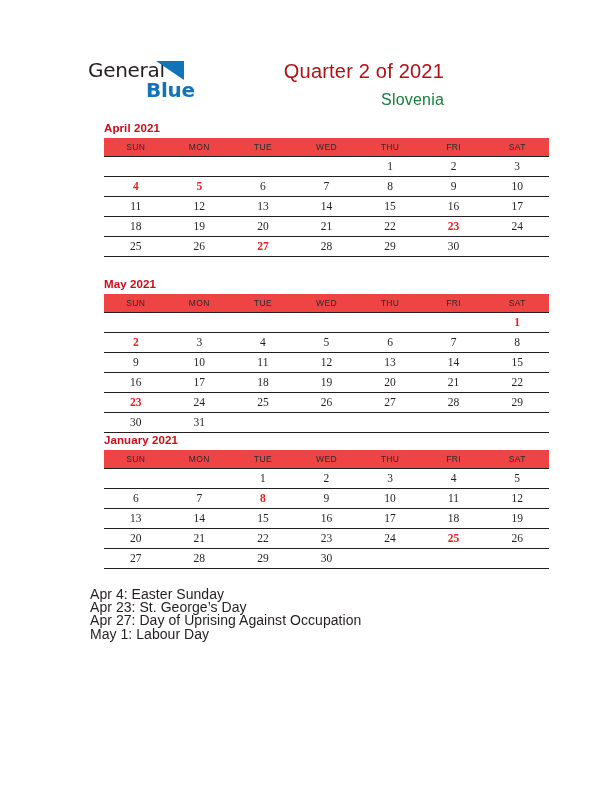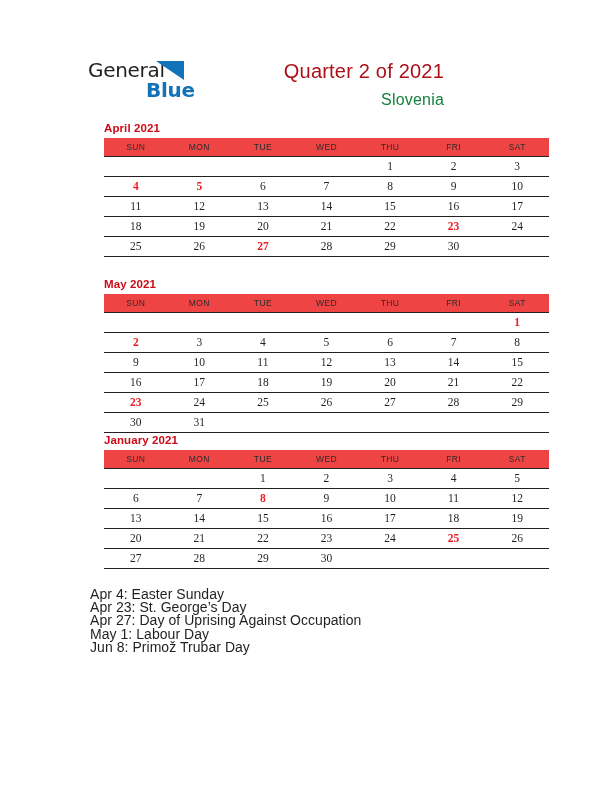--- a/index.html
+++ b/index.html
@@ -373,14 +373,13 @@
         </tr>
       </tbody>
     </table>
   </div>
 
 <div id="holiday-list">
     <div class="holiday-line">Apr 4: Easter Sunday</div>
     <div class="holiday-line">Apr 23: St. George’s Day</div>
     <div class="holiday-line">Apr 27: Day of Uprising Against Occupation</div>
     <div class="holiday-line">May 1: Labour Day</div>
-    <div class="holiday-line">Jun 8: Primož Trubar Day</div>
   </div>
 
 </body></html>

